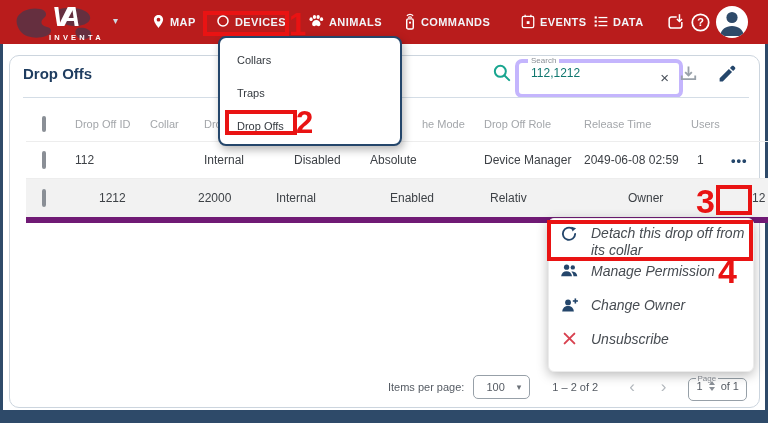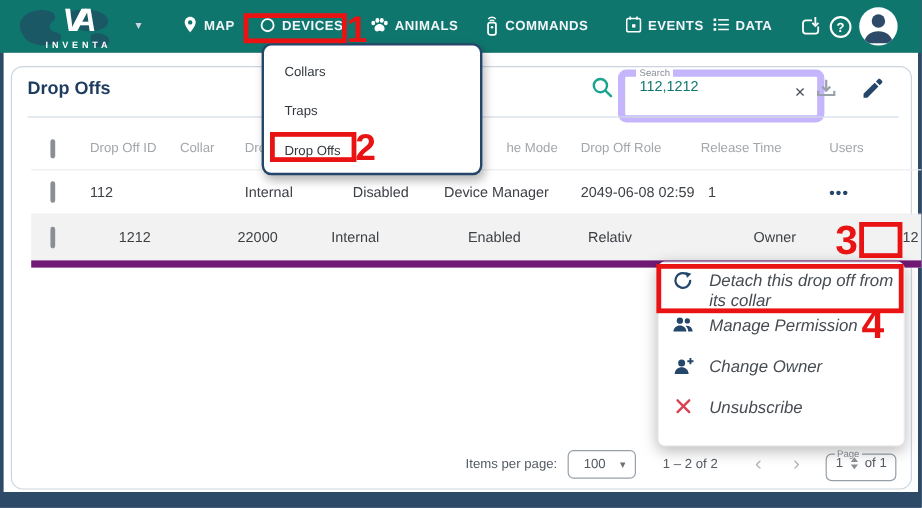--- a/index.html
+++ b/index.html
@@ -1,38 +1,38 @@
 <!DOCTYPE html>
 <html><head>
 <meta charset="utf-8">
 <style>
   html,body{margin:0;padding:0;background:#2e4a69;}
   .screen{position:relative;width:768px;height:423px;background:#2e4a69;overflow:hidden;
           font-family:"Liberation Sans",sans-serif;}
   
-  .topbar{position:absolute;left:0;top:0;width:768px;height:44px;background:#0f766e;}
+  .topbar{position:absolute;left:0;top:0;width:768px;height:44px;background:#b91c1c;}
   .brand{position:absolute;left:12px;top:2px;width:115px;height:42px;}
   .brand-map{position:absolute;left:0;top:2px;opacity:.55;}
   .brand-va{position:absolute;left:40px;top:0px;color:#fff;font-size:27px;font-weight:bold;
             font-style:italic;letter-spacing:-7px;}
-  .brand-sub{position:absolute;left:26px;top:31px;color:#fff;font-size:7.5px;font-weight:bold;
+  .brand-sub{position:absolute;left:37px;top:31px;color:#fff;font-size:7.5px;font-weight:bold;
              letter-spacing:3.2px;}
   .brand-caret{position:absolute;left:101px;top:13px;color:#cfd8e2;font-size:10px;}
   .nav-item{position:absolute;top:0;height:44px;display:flex;align-items:center;gap:5px;
             color:#f2f5f9;font-size:11px;font-weight:bold;letter-spacing:.4px;cursor:pointer;}
   .tool-ic{position:absolute;top:0;height:44px;display:flex;align-items:center;cursor:pointer;}
   
   .content{position:absolute;left:3px;right:3px;top:44px;bottom:13px;background:#fff;}
   .card{position:absolute;left:9px;top:55px;width:749px;height:351px;background:#fff;
         border:1px solid #ccd5de;border-radius:10px;}
   .page-title{position:absolute;left:13px;top:9px;font-size:15px;font-weight:bold;color:#1e3c5f;}
   .title-divider{position:absolute;left:13px;top:41px;width:726px;height:1px;background:#d4dde6;}
   .search-ic{position:absolute;left:482px;top:7px;}
   .search-box{position:absolute;left:505px;top:0px;width:160px;height:34px;margin:0;
-              border:6px solid #c4b5fd;border-radius:7px;padding:0;}
+              border:4px solid #c4b5fd;border-radius:7px;padding:0;}
   .search-box legend{font-size:8px;color:#8a8f96;padding:0 3px;margin-left:9px;}
   .search-box input{border:none;outline:none;width:118px;font-size:12px;color:#0f766e;
                     margin:0 0 0 12px;padding:0;background:transparent;
                     font-family:"Liberation Sans",sans-serif;position:relative;top:-2px;}
   .search-clear{position:absolute;right:10px;top:4px;color:#49505a;font-size:15px;cursor:pointer;}
   .dl-ic{position:absolute;left:669px;top:9px;cursor:pointer;}
   .pencil-ic{position:absolute;left:707px;top:7px;cursor:pointer;}
   
   .trow{position:absolute;left:16px;width:749px;display:grid;box-sizing:border-box;
         grid-template-columns:36px 75px 54px 90px 76px 114px 100px 107px 40px 44px;
@@ -221,20 +221,21 @@
       <span>Users</span>
       <span></span>
     </div>
 
     <div class="trow r1">
       <span><span class="cb"></span></span>
       <span>112</span>
       <span></span>
       <span>Internal</span>
       <span>Disabled</span>
+      <span>Absolute</span>
       <span>Device Manager</span>
       <span>2049-06-08 02:59</span>
       <span style="padding-left:6px">1</span>
       <span class="more">•••</span>
     </div>
 
     <div class="trow r2">
       <span><span class="cb"></span></span>
       <span>1212</span>
       <span>22000</span>

